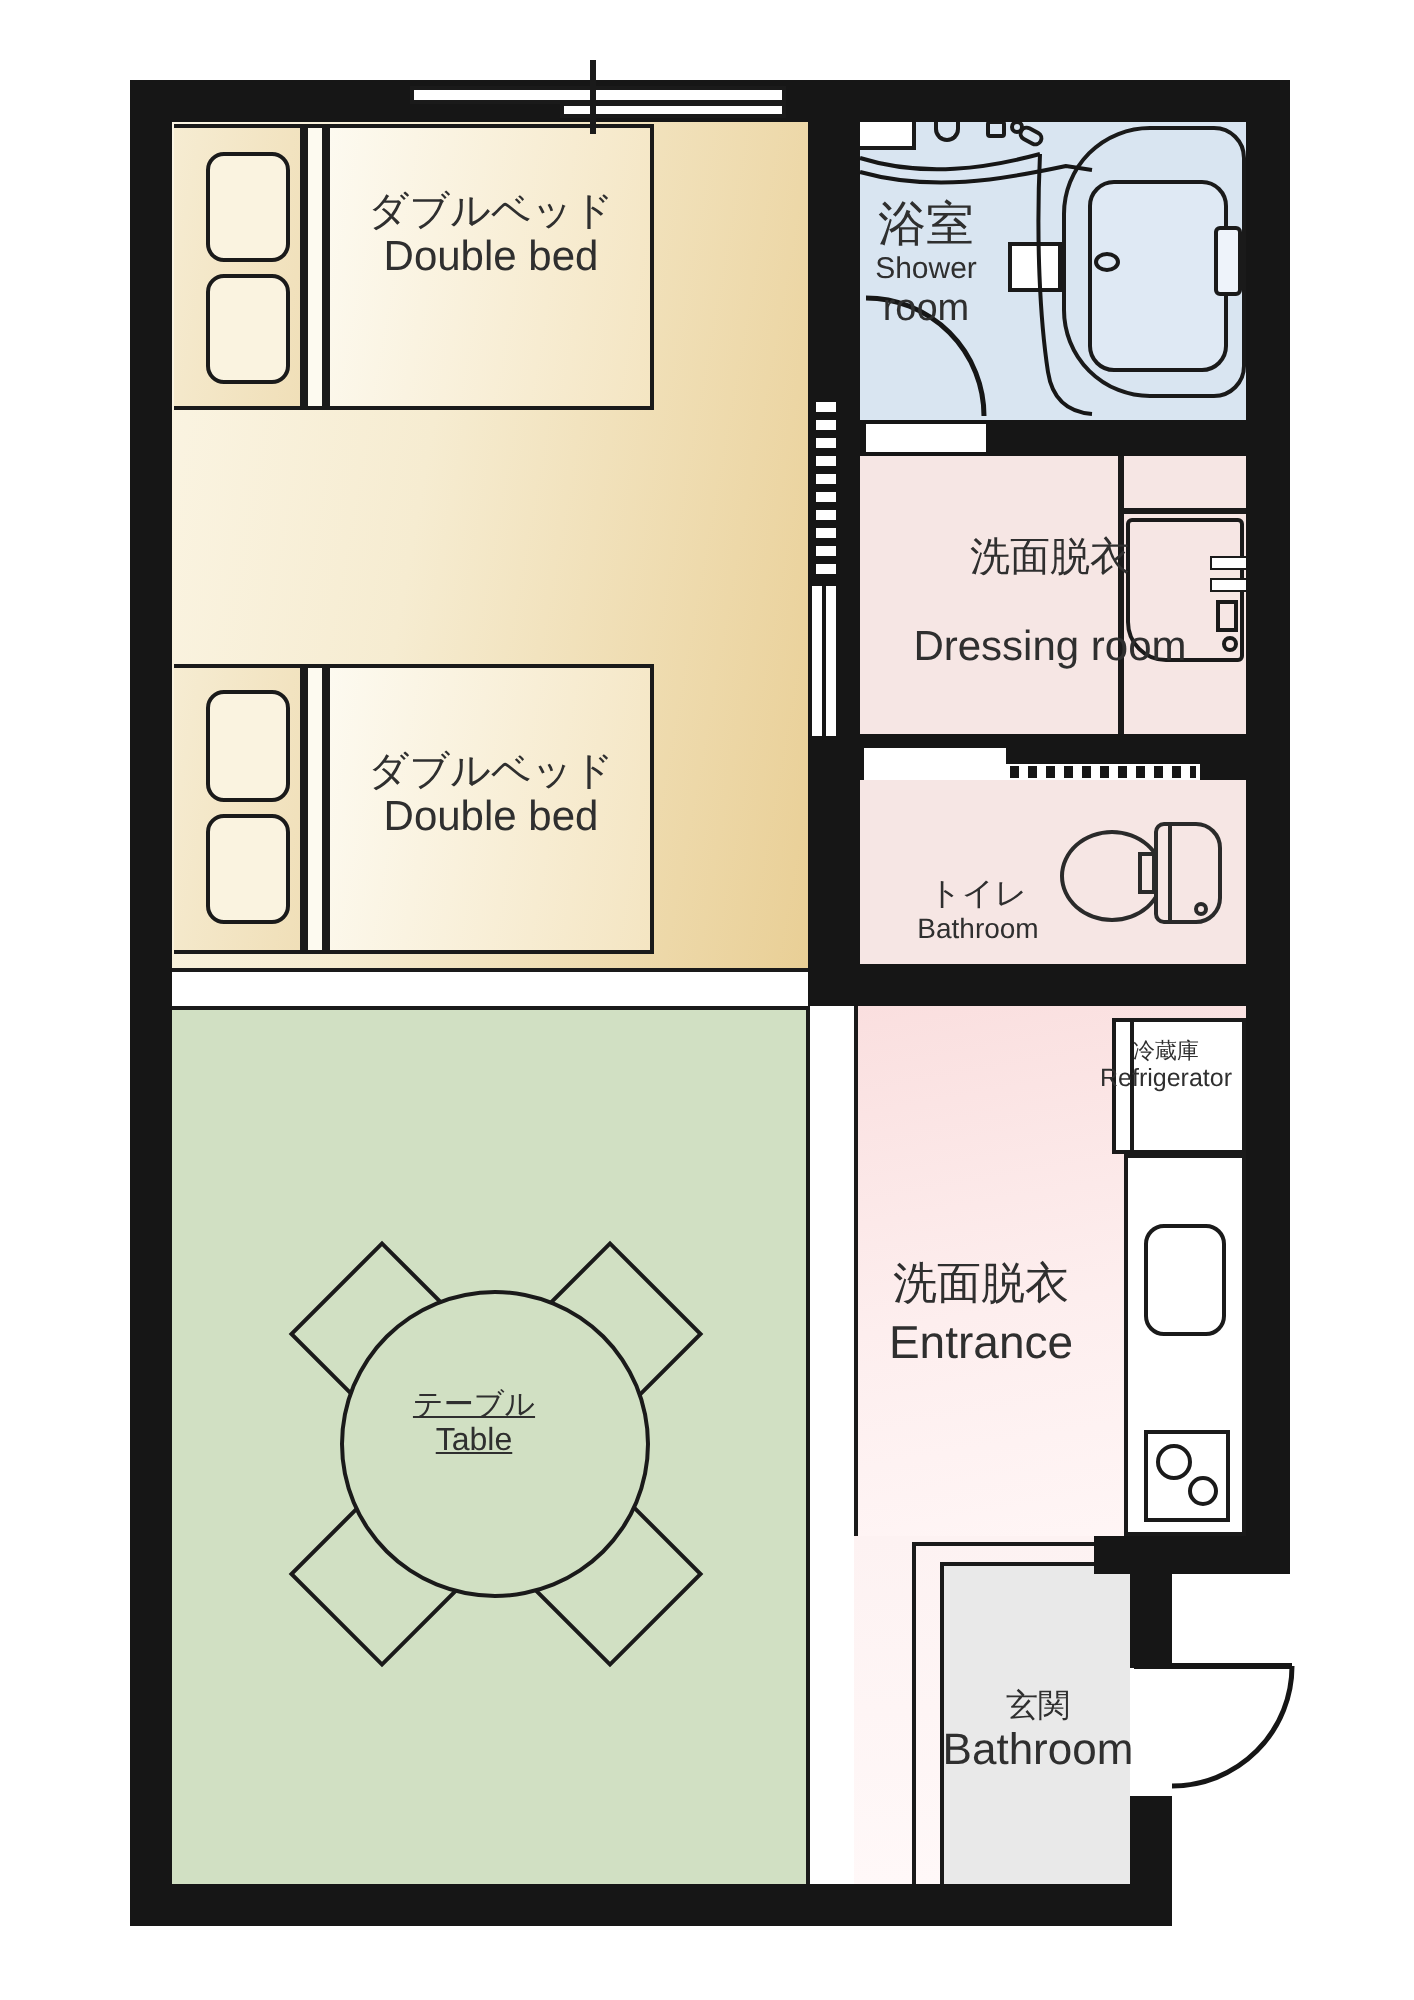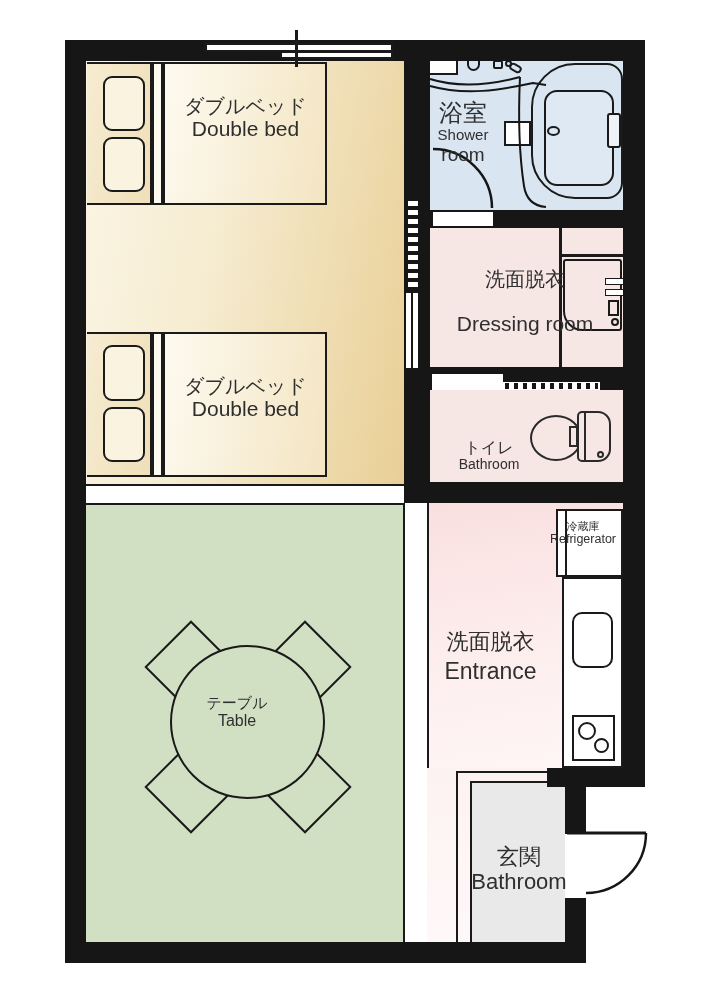--- a/index.html
+++ b/index.html
@@ -69,21 +69,21 @@
       <span style="font-size:20px;">ダブルベッド</span>
       <span style="font-size:21px;">Double bed</span>
     </div>
   </div>
 
   <div class="furn" style="left:158px;top:634px;width:66px;height:66px;background:#d1e0c3;transform:rotate(45deg);"></div>
   <div class="furn" style="left:272px;top:634px;width:66px;height:66px;background:#d1e0c3;transform:rotate(45deg);"></div>
   <div class="furn" style="left:158px;top:754px;width:66px;height:66px;background:#d1e0c3;transform:rotate(45deg);"></div>
   <div class="furn" style="left:272px;top:754px;width:66px;height:66px;background:#d1e0c3;transform:rotate(45deg);"></div>
   <div class="furn" style="left:170px;top:645px;width:155px;height:154px;border-radius:50%;background:#d1e0c3;"></div>
-  <div class="lbl" style="left:172px;top:695px;width:130px;">
+  <div class="lbl" style="left:172px;top:695px;width:130px;text-decoration:underline;">
     <span style="font-size:15px;">テーブル</span>
     <span style="font-size:16px;">Table</span>
   </div>
 
   <div class="abs" style="left:430px;top:61px;width:28px;height:14px;background:#fff;z-index:4;
               border-right:2px solid #1a1a1a;border-bottom:2px solid #1a1a1a;"></div>
   <div class="abs" style="left:467px;top:56px;width:13px;height:15px;z-index:4;border:2.5px solid #1a1a1a;
               border-top:none;border-radius:0 0 7px 7px;"></div>
   <div class="abs" style="left:493px;top:60px;width:10px;height:9px;z-index:4;border:2px solid #1a1a1a;border-radius:2px;"></div>
   <div class="abs" style="left:505px;top:60px;width:7px;height:7px;z-index:4;border:2px solid #1a1a1a;border-radius:50%;"></div>
@@ -176,21 +176,21 @@
     <span style="font-size:16px;margin-top:16px;">トイレ</span>
     <span style="font-size:14px;">Bathroom</span>
   </div>
 
   <div class="lbl" style="left:408px;top:630px;width:165px;">
     <span style="font-size:22px;margin-bottom:4px;">洗面脱衣</span>
     <span style="font-size:23px;">Entrance</span>
   </div>
 
   <div class="lbl" style="left:459px;top:845px;width:120px;">
-    <span style="font-size:22px;text-align:right;">玄関</span>
+    <span style="font-size:16px;text-align:right;">玄関</span>
     <span style="font-size:22px;">Bathroom</span>
   </div>
 
   <div class="lbl" style="left:538px;top:520px;width:90px;">
     <span style="font-size:11px;">冷蔵庫</span>
     <span style="font-size:12.5px;">Refrigerator</span>
   </div>
 
 </div>
 

